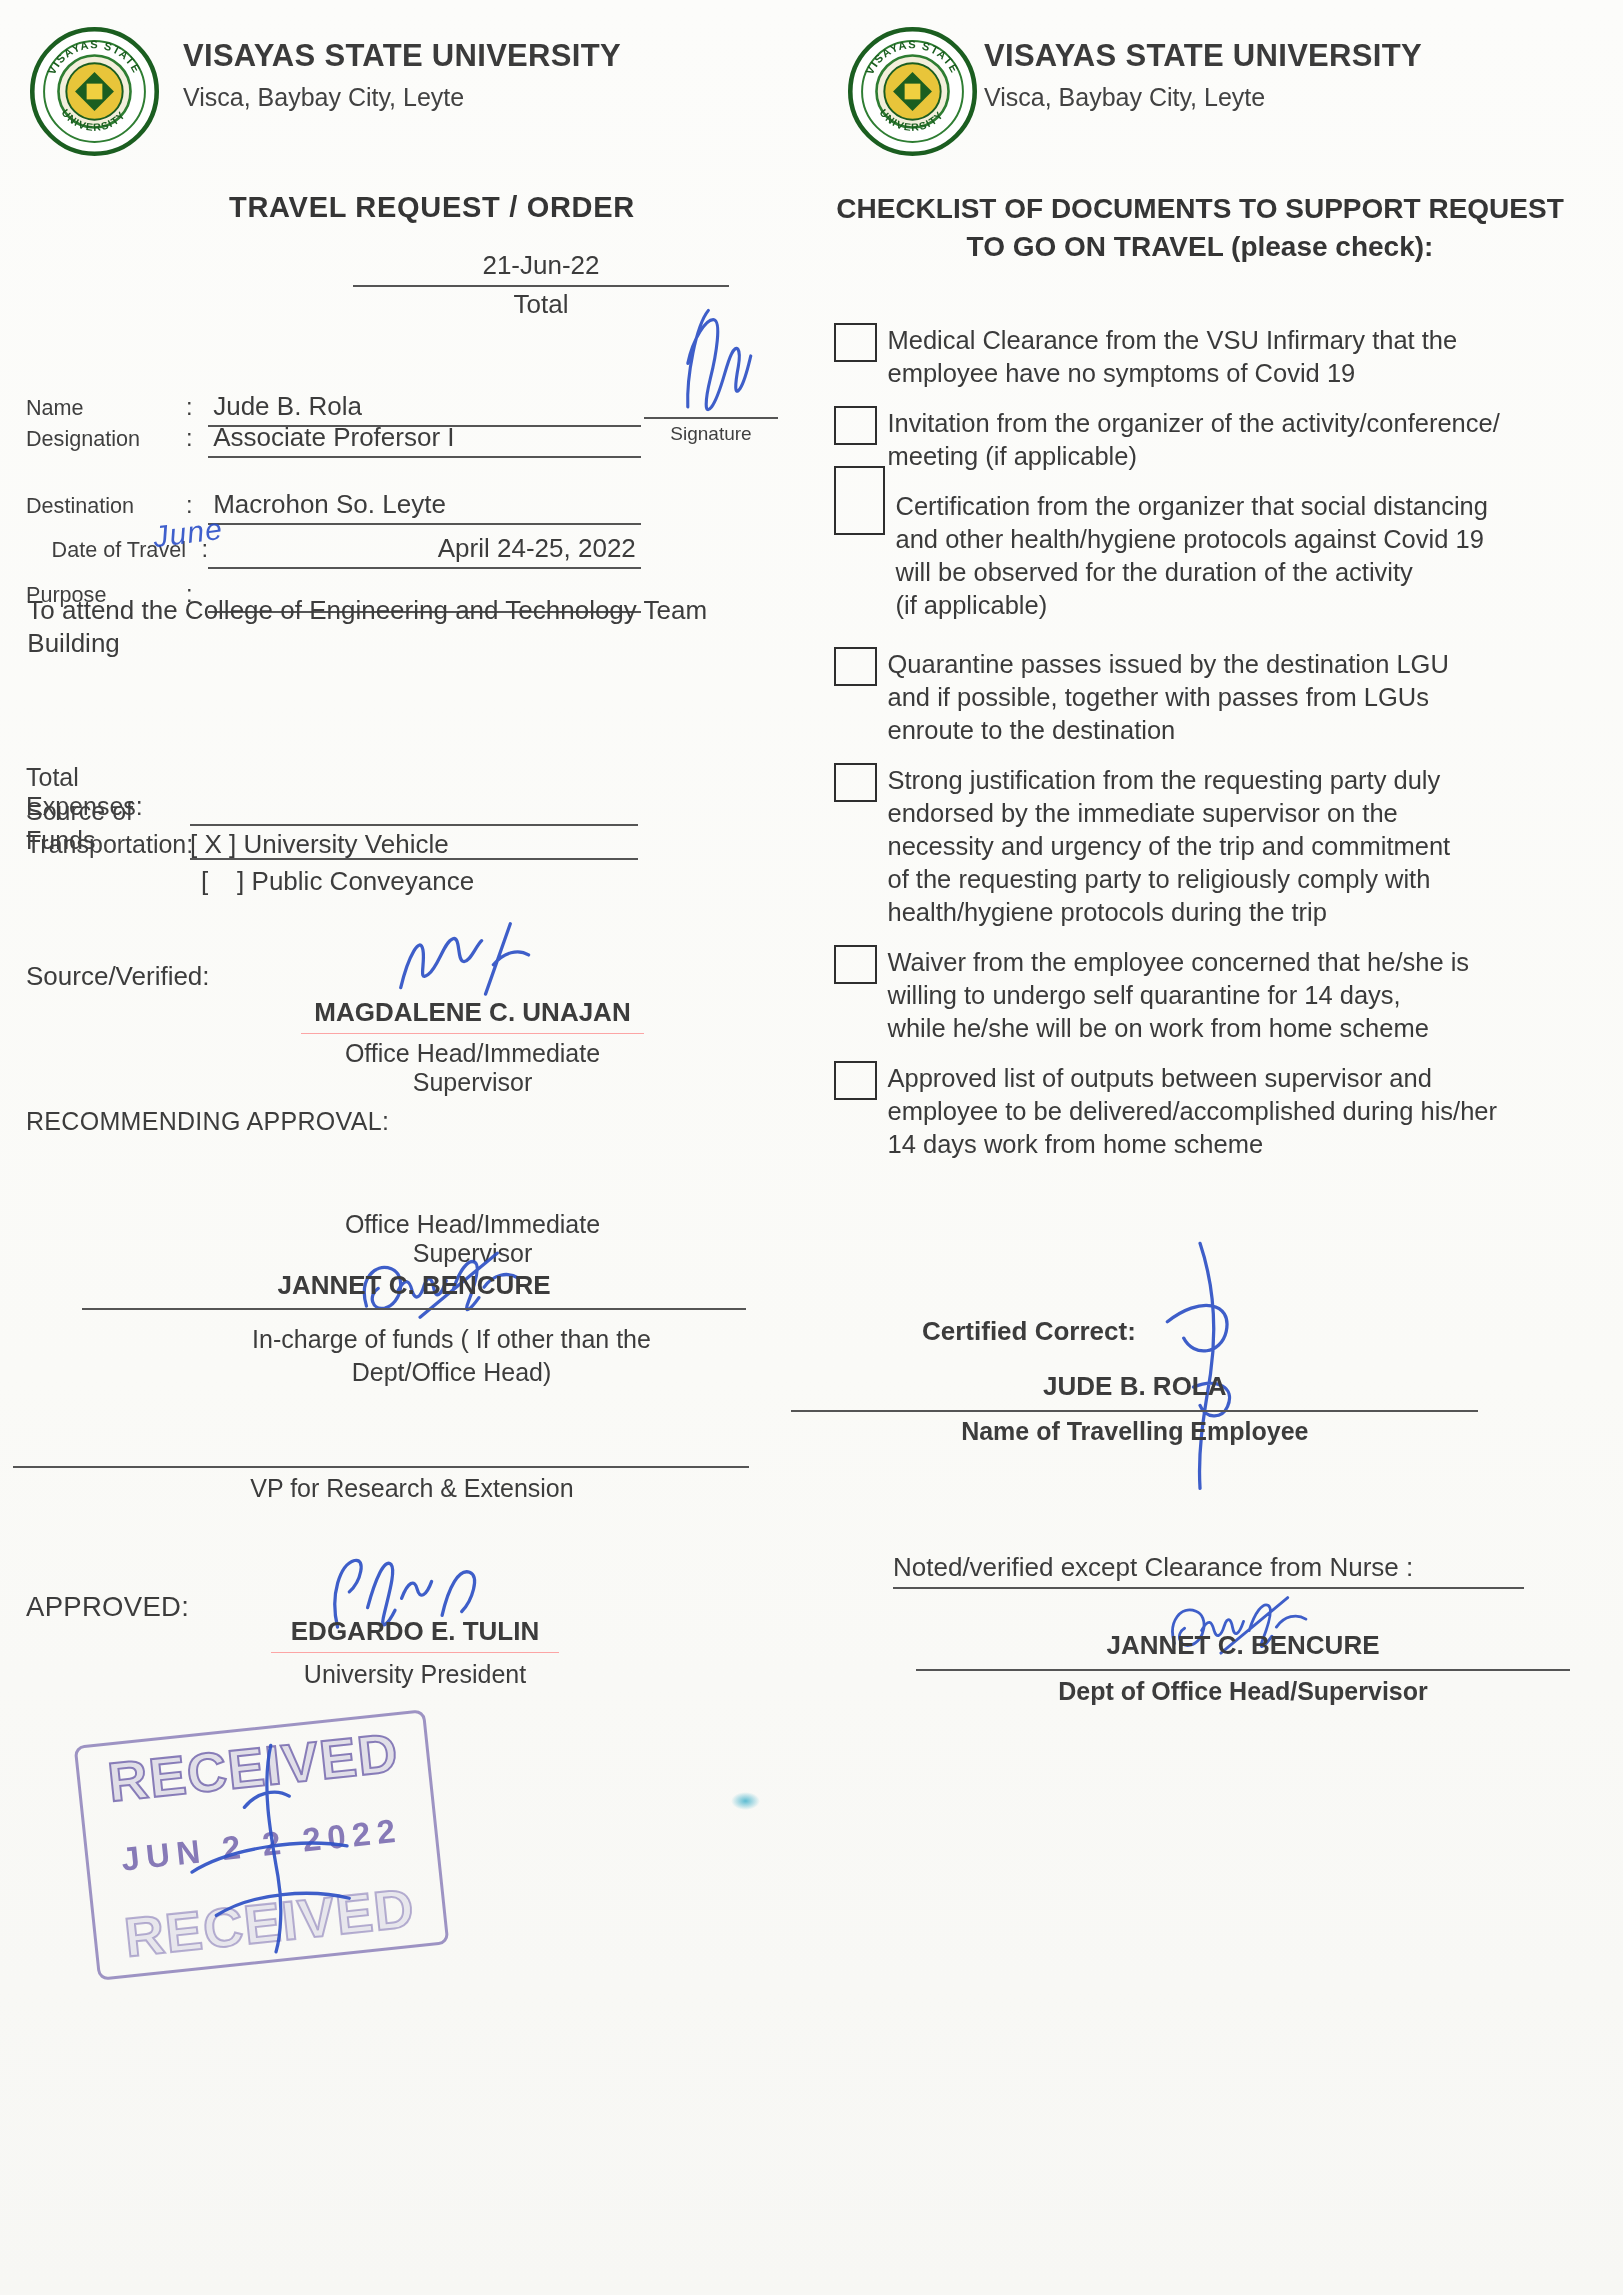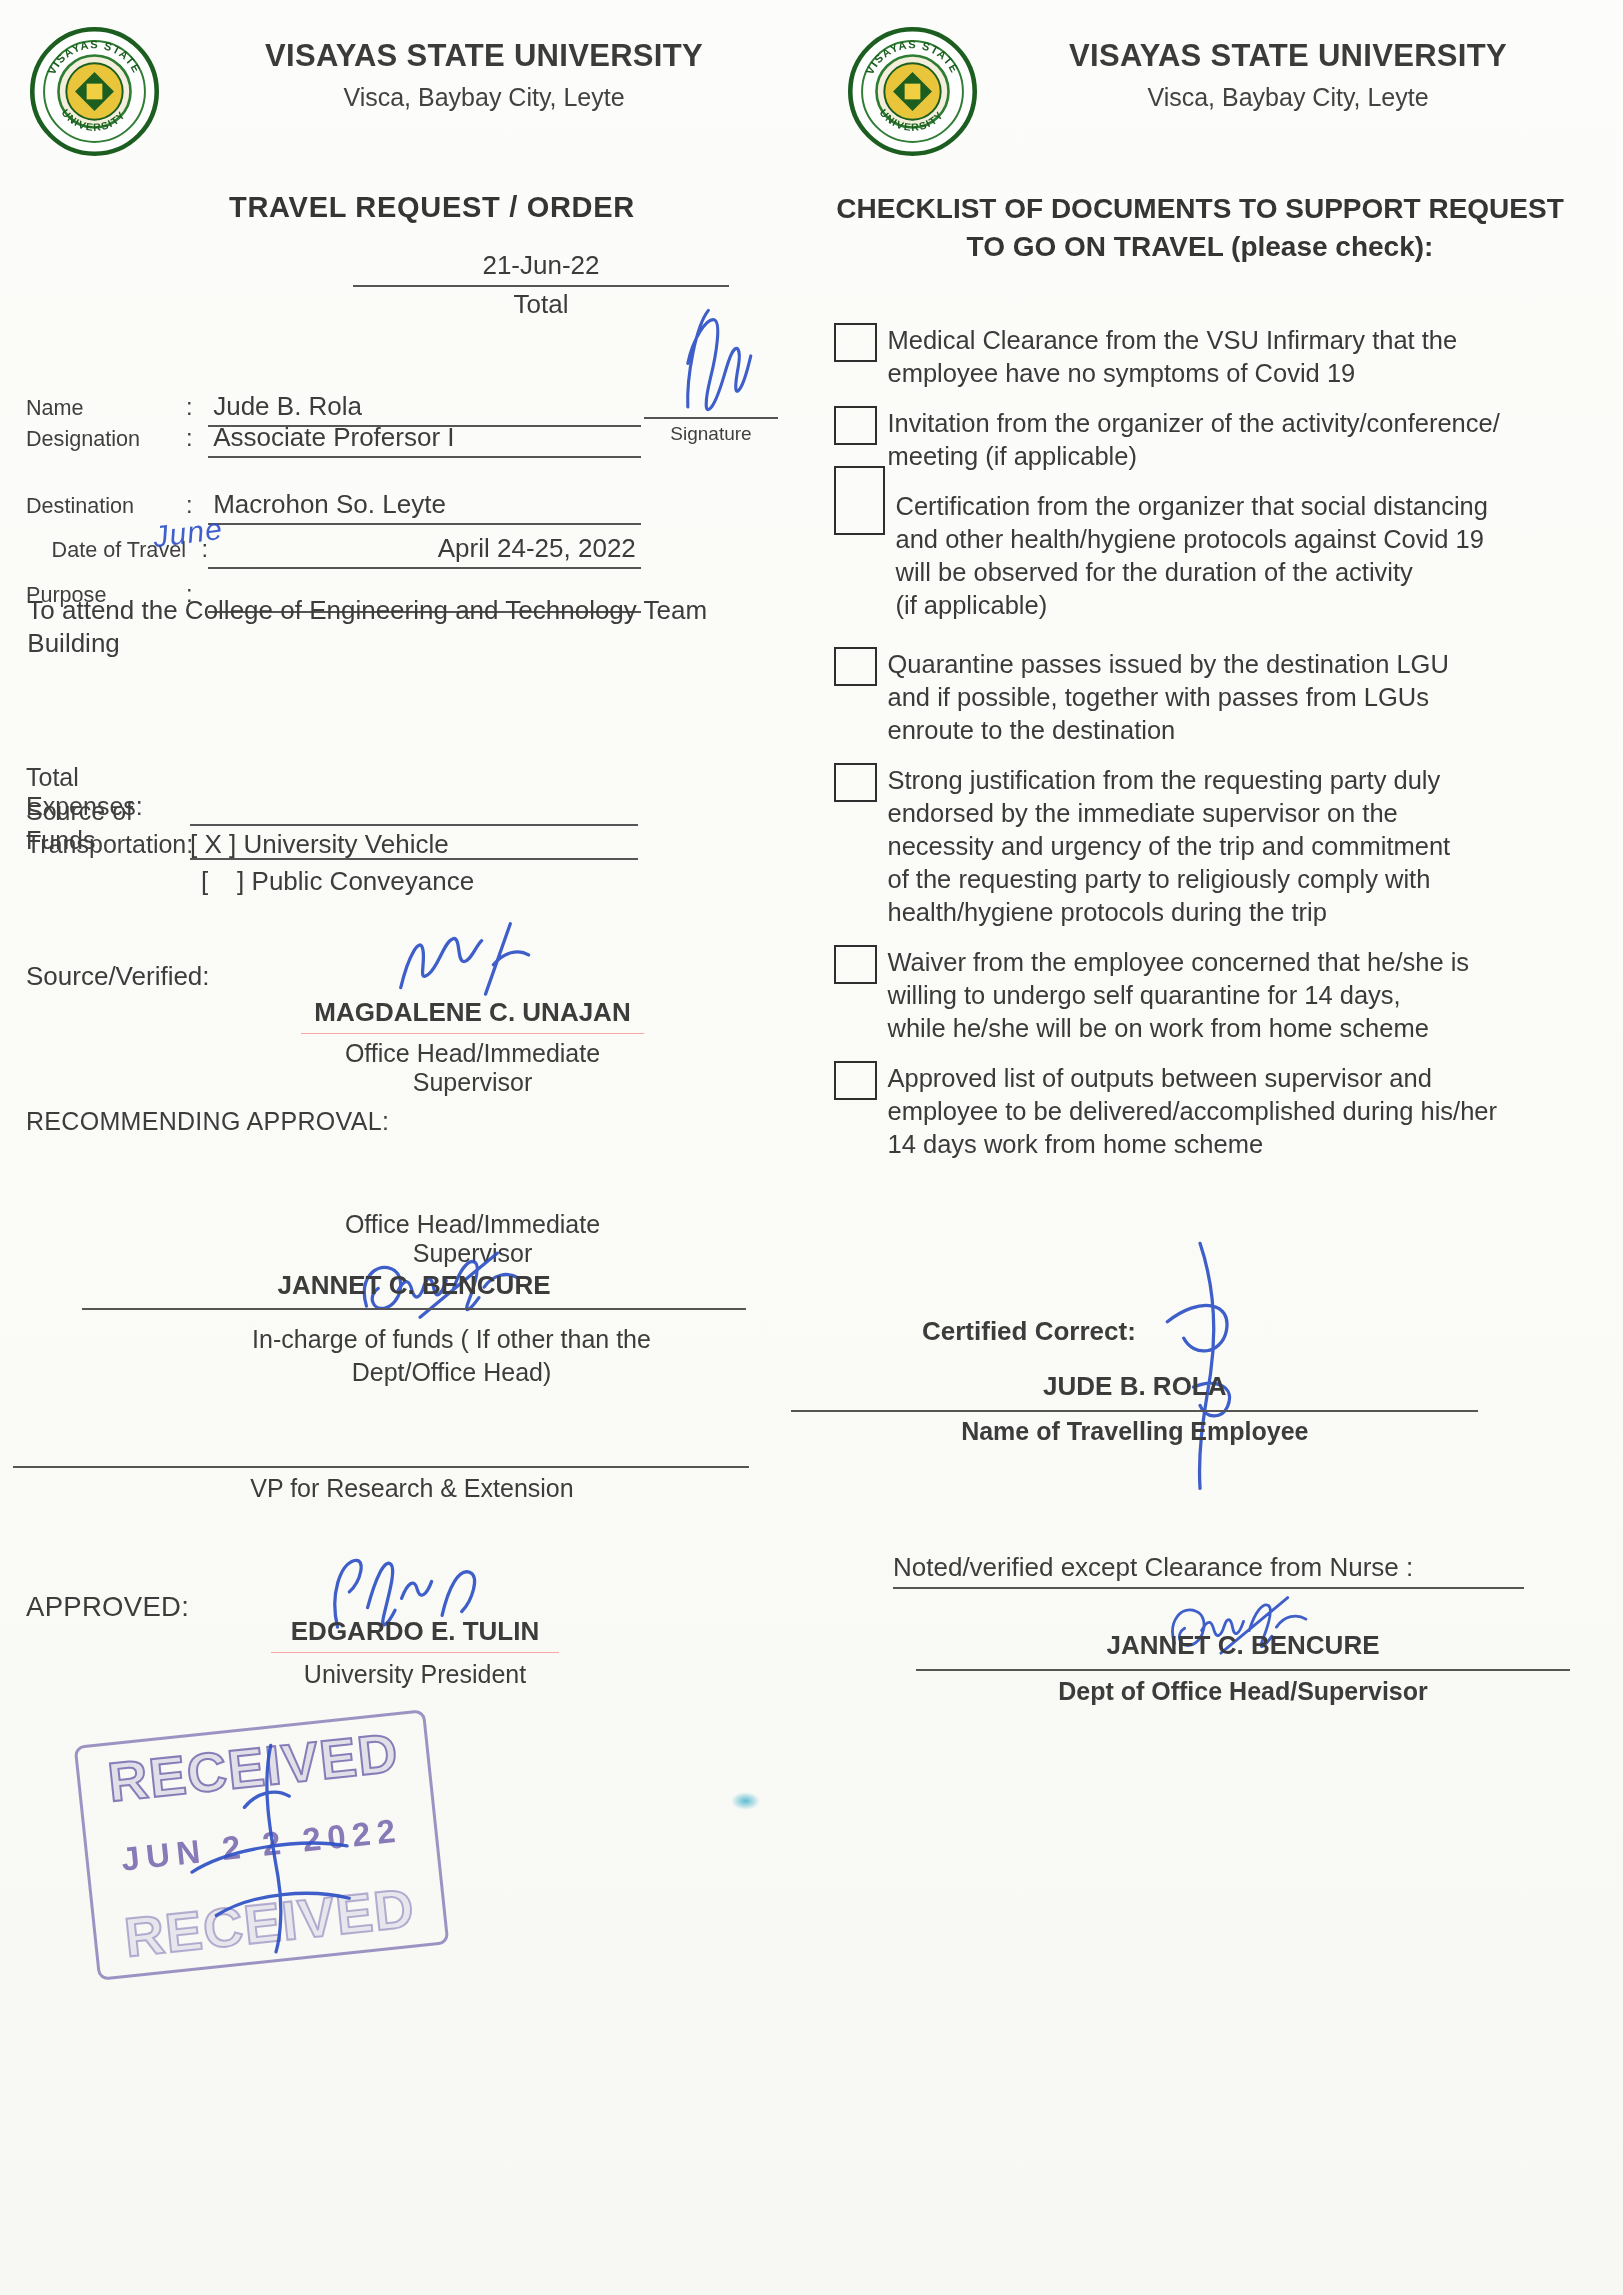--- a/index.html
+++ b/index.html
@@ -8,21 +8,21 @@
     background:linear-gradient(180deg,#fcfcfa 0%,#fafaf7 60%,#f7f7f4 100%);
     font-family:"Liberation Sans","DejaVu Sans",sans-serif;
     color:#3c3c3c;
   }
   .col{position:absolute;top:26px;}
   .col-left{left:26px;width:733px;height:2224px;}
   .col-right{left:788px;width:818px;height:2224px;}
 
   
   .header-seal{position:absolute;top:0;width:131px;height:131px;}
-  .header-text{position:absolute;top:11.8px;text-align:center;}
+  .header-text{position:absolute;top:11.8px;}
   .uni-name{font-size:31px;font-weight:bold;color:#3b3b3b;letter-spacing:0.3px;}
   .uni-addr{font-size:25px;margin-top:9.2px;color:#424242;}
 
   .form-title{position:absolute;top:165px;left:79px;width:654px;text-align:center;
     font-size:29px;font-weight:bold;letter-spacing:0.7px;color:#353535;}
 
   .date-block{position:absolute;top:224px;left:327px;width:376px;text-align:center;}
   .date-value{font-size:26px;border-bottom:2px solid #555;padding-bottom:3.9px;}
   .date-label{font-size:26px;margin-top:2.6px;}
 

